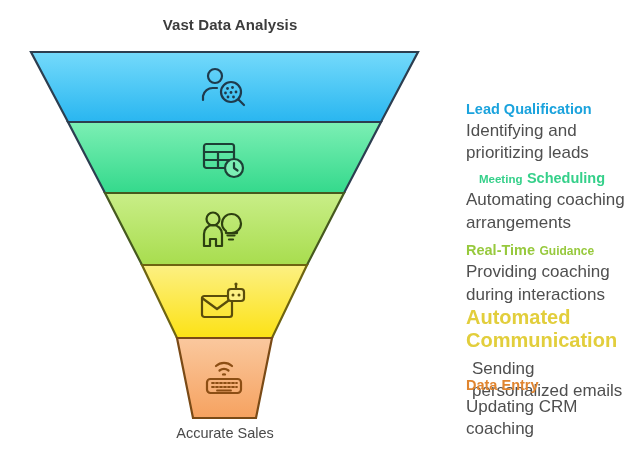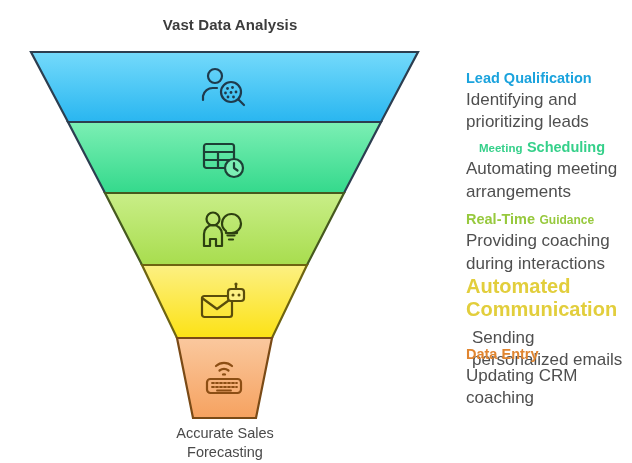--- a/index.html
+++ b/index.html
@@ -63,20 +63,21 @@
   }
   #legend {
     position: absolute;
     left: 466px;
     top: 70px;
     width: 166px;
   }
   .legend-item {
     position: absolute;
     width: 166px;
+    margin-top: 31px;
   }
   .legend-heading {
     font-weight: bold;
     line-height: 1.14;
     margin: 0 0 2px 0;
   }
   .legend-heading .part-a { white-space: nowrap; }
   .legend-desc {
     font-size: 17px;
     color: #4f4f4f;
@@ -182,38 +183,37 @@
         <path d="M14 29 h2 M18 29 h2 M22 29 h2 M26 29 h2 M30 29 h2 M34 29 h2 M38 29 h1" stroke-width="1.8"></path>
         <path d="M14 33 h2 M18 33 h2 M22 33 h2 M26 33 h2 M30 33 h2 M34 33 h2 M38 33 h1" stroke-width="1.8"></path>
         <path d="M19 36.5 h14" stroke-width="1.8"></path>
       </svg>
     </div>
 
   </div>
 
   <div id="funnel-caption">
     <div>Accurate Sales</div>
-    <div>Forecasting</div>
   </div>
 
   <div id="legend">
 
     <div class="legend-item" style="top:0px;">
       <div class="legend-heading" style="color:#1BA3DD; font-size:14.5px;">
         <span class="part-a">Lead Qualification</span>
       </div>
       <div class="legend-desc">Identifying and prioritizing leads</div>
     </div>
 
     <div class="legend-item" style="top:68px;">
       <div class="legend-heading" style="color:#35D08A;padding-left:13px;">
         <span style="font-size:11.5px;">Meeting</span>
         <span style="font-size:14.5px;">Scheduling</span>
       </div>
-      <div class="legend-desc">Automating meeting arrangements</div>
+      <div class="legend-desc">Automating coaching arrangements</div>
     </div>
 
     <div class="legend-item" style="top:140px;">
       <div class="legend-heading" style="color:#97C93D;">
         <span style="font-size:14.5px;">Real-Time</span>
         <span style="font-size:12px;">Guidance</span>
       </div>
       <div class="legend-desc">Providing coaching during interactions</div>
     </div>
 

